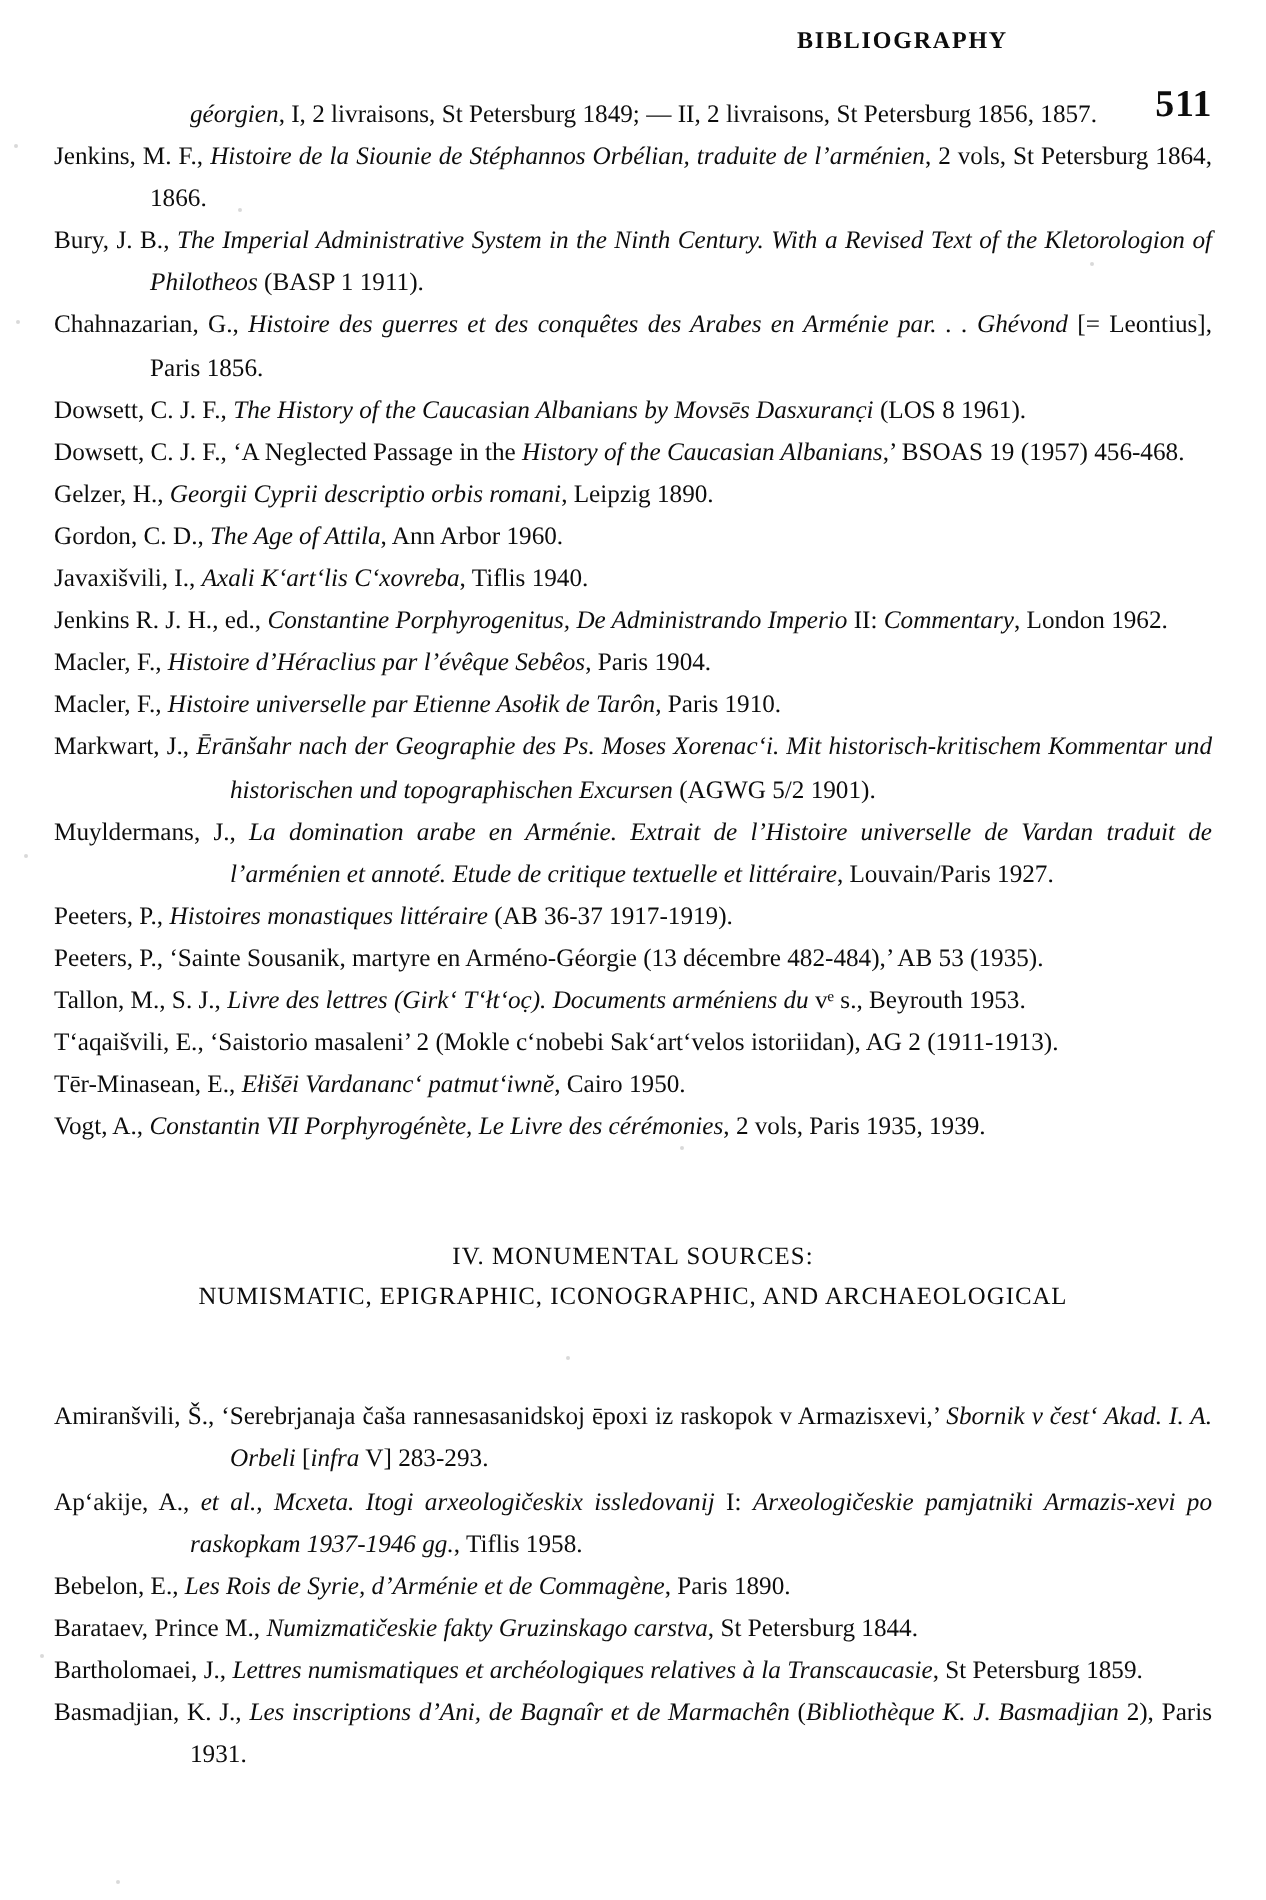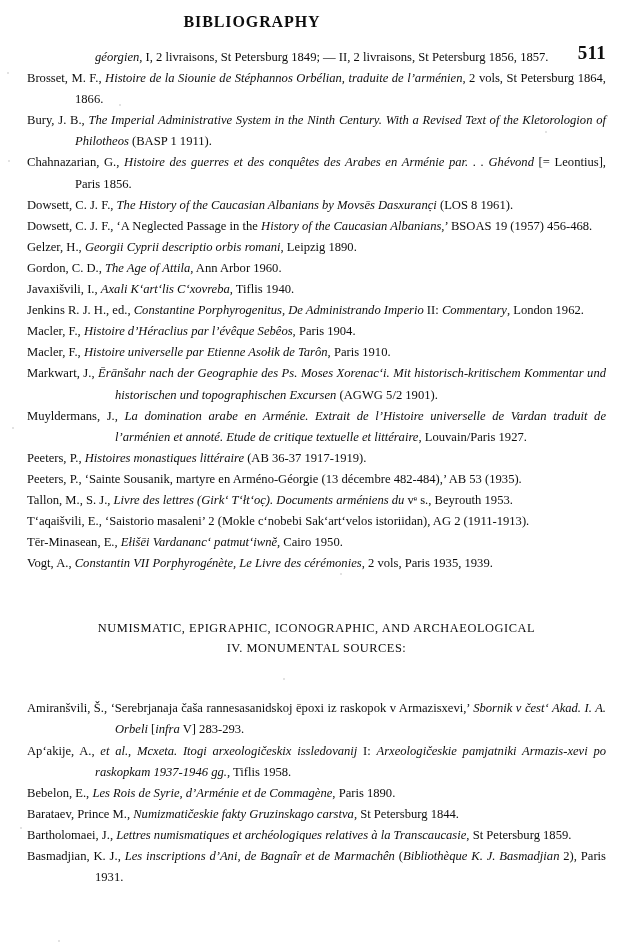--- a/index.html
+++ b/index.html
@@ -30,22 +30,22 @@
     position: absolute;
     top: 13px;
     left: 0;
     width: 633px;
     height: 22px;
   }
   .rh-title {
     position: absolute;
     left: 0;
     width: 504px;
-    text-align: center;
-    font-size: 16px;
+    text-align: right;
+    font-size: 12px;
     font-weight: bold;
     letter-spacing: 0.9px;
   }
   .rh-folio {
     position: absolute;
     right: 27px;
     top: -4px;
     font-size: 19px;
     font-weight: bold;
     letter-spacing: 0.3px;
@@ -114,21 +114,21 @@
 <div class="page">
 
   <div class="running-head">
     <div class="rh-title">BIBLIOGRAPHY</div>
     <div class="rh-folio">511</div>
   </div>
 
   <div class="textblock">
     <div id="part1">
         <p class="entry runover"><i>géorgien</i><span>, I, 2 livraisons, St Petersburg 1849; — II, 2 livraisons, St Petersburg 1856, 1857.</span></p>
-        <p class="entry"><span>Brosset, M. F., </span><i>Histoire de la Siounie de Stéphannos Orbélian, traduite de l’arménien</i><span>, 2 vols, St Petersburg 1864, 1866.</span></p>
+        <p class="entry"><span>Jenkins, M. F., </span><i>Histoire de la Siounie de Stéphannos Orbélian, traduite de l’arménien</i><span>, 2 vols, St Petersburg 1864, 1866.</span></p>
         <p class="entry"><span>Bury, J. B., </span><i>The Imperial Administrative System in the Ninth Century. With a Revised Text of the Kletorologion of Philotheos</i><span> (BASP 1 1911).</span></p>
         <p class="entry"><span>Chahnazarian, G., </span><i>Histoire des guerres et des conquêtes des Arabes en  Arménie par. . .  Ghévond</i><span> [= Leontius], Paris 1856.</span></p>
         <p class="entry"><span>Dowsett, C. J. F., </span><i>The History of the Caucasian Albanians by Movsēs Dasxuranc̣i</i><span> (LOS 8 1961).</span></p>
         <p class="entry"><span>Dowsett, C. J. F., ‘A Neglected Passage in the </span><i>History of the Caucasian Albanians</i><span>,’ BSOAS 19 (1957) 456-468.</span></p>
         <p class="entry"><span>Gelzer, H., </span><i>Georgii Cyprii descriptio orbis romani</i><span>, Leipzig 1890.</span></p>
         <p class="entry"><span>Gordon, C. D., </span><i>The Age of Attila</i><span>, Ann Arbor 1960.</span></p>
         <p class="entry"><span>Javaxišvili, I., </span><i>Axali K‘art‘lis C‘xovreba</i><span>, Tiflis 1940.</span></p>
         <p class="entry"><span>Jenkins R. J. H., ed., </span><i>Constantine Porphyrogenitus, De Administrando Imperio</i><span> II: </span><i>Commentary</i><span>, London 1962.</span></p>
         <p class="entry"><span>Macler, F., </span><i>Histoire d’Héraclius par l’évêque Sebêos</i><span>, Paris 1904.</span></p>
         <p class="entry"><span>Macler, F., </span><i>Histoire universelle par Etienne Asołik de Tarôn</i><span>, Paris 1910.</span></p>
@@ -136,22 +136,22 @@
         <p class="entry deeper"><span>Muyldermans, J., </span><i>La domination arabe en Arménie. Extrait de l’Histoire universelle de Vardan traduit de l’arménien et annoté. Etude de critique textuelle et littéraire</i><span>, Louvain/Paris 1927.</span></p>
         <p class="entry"><span>Peeters, P., </span><i>Histoires monastiques littéraire</i><span> (AB 36-37 1917-1919).</span></p>
         <p class="entry deep"><span>Peeters, P., ‘Sainte Sousanik, martyre en Arméno-Géorgie (13 décembre 482-484),’ AB 53 (1935).</span></p>
         <p class="entry"><span>Tallon, M., S. J., </span><i>Livre des lettres (Girk‘ T‘łt‘oc̣). Documents arméniens du</i><span> vᵉ s., Beyrouth 1953.</span></p>
         <p class="entry deeper"><span>T‘aqaišvili, E., ‘Saistorio masaleni’ 2 (Mokle c‘nobebi Sak‘art‘velos istoriidan), AG 2 (1911-1913).</span></p>
         <p class="entry"><span>Tēr-Minasean, E., </span><i>Ełišēi Vardananc‘ patmut‘iwnĕ</i><span>, Cairo 1950.</span></p>
         <p class="entry"><span>Vogt, A., </span><i>Constantin VII Porphyrogénète, Le Livre des cérémonies</i><span>, 2 vols, Paris 1935, 1939.</span></p>
       </div>
 
     <div class="section-head" id="section-head" style="position: relative; margin-top: 44px; margin-bottom: 40px;">
+      <span class="line">IV. MONUMENTAL SOURCES:</span>
       <span class="line">NUMISMATIC, EPIGRAPHIC, ICONOGRAPHIC, AND ARCHAEOLOGICAL</span>
-      <span class="line">IV. MONUMENTAL SOURCES:</span>
     </div>
 
     <div id="part2">
         <p class="entry deeper"><span>Amiranšvili, Š., ‘Serebrjanaja čaša rannesasanidskoj ēpoxi iz raskopok v Armazisxevi,’ </span><i>Sbornik v čest‘ Akad. I. A. Orbeli</i><span> [</span><i>infra</i><span> V] 283-293.</span></p>
         <p class="entry deep"><span>Ap‘akije, A., </span><i>et al.</i><span>, </span><i>Mcxeta. Itogi arxeologičeskix issledovanij</i><span> I: </span><i>Arxeologičeskie pamjatniki Armazis-xevi po raskopkam 1937-1946 gg.</i><span>, Tiflis 1958.</span></p>
         <p class="entry"><span>Bebelon, E., </span><i>Les Rois de Syrie, d’Arménie et de Commagène</i><span>, Paris 1890.</span></p>
         <p class="entry"><span>Barataev, Prince M., </span><i>Numizmatičeskie fakty Gruzinskago carstva</i><span>, St Petersburg 1844.</span></p>
         <p class="entry deep"><span>Bartholomaei, J., </span><i>Lettres numismatiques et archéologiques relatives à la Transcaucasie</i><span>, St Petersburg 1859.</span></p>
         <p class="entry deep"><span>Basmadjian, K. J., </span><i>Les inscriptions d’Ani, de Bagnaîr et de Marmachên</i><span> (</span><i>Bibliothèque K. J. Basmadjian</i><span> 2), Paris 1931.</span></p>
       </div>

